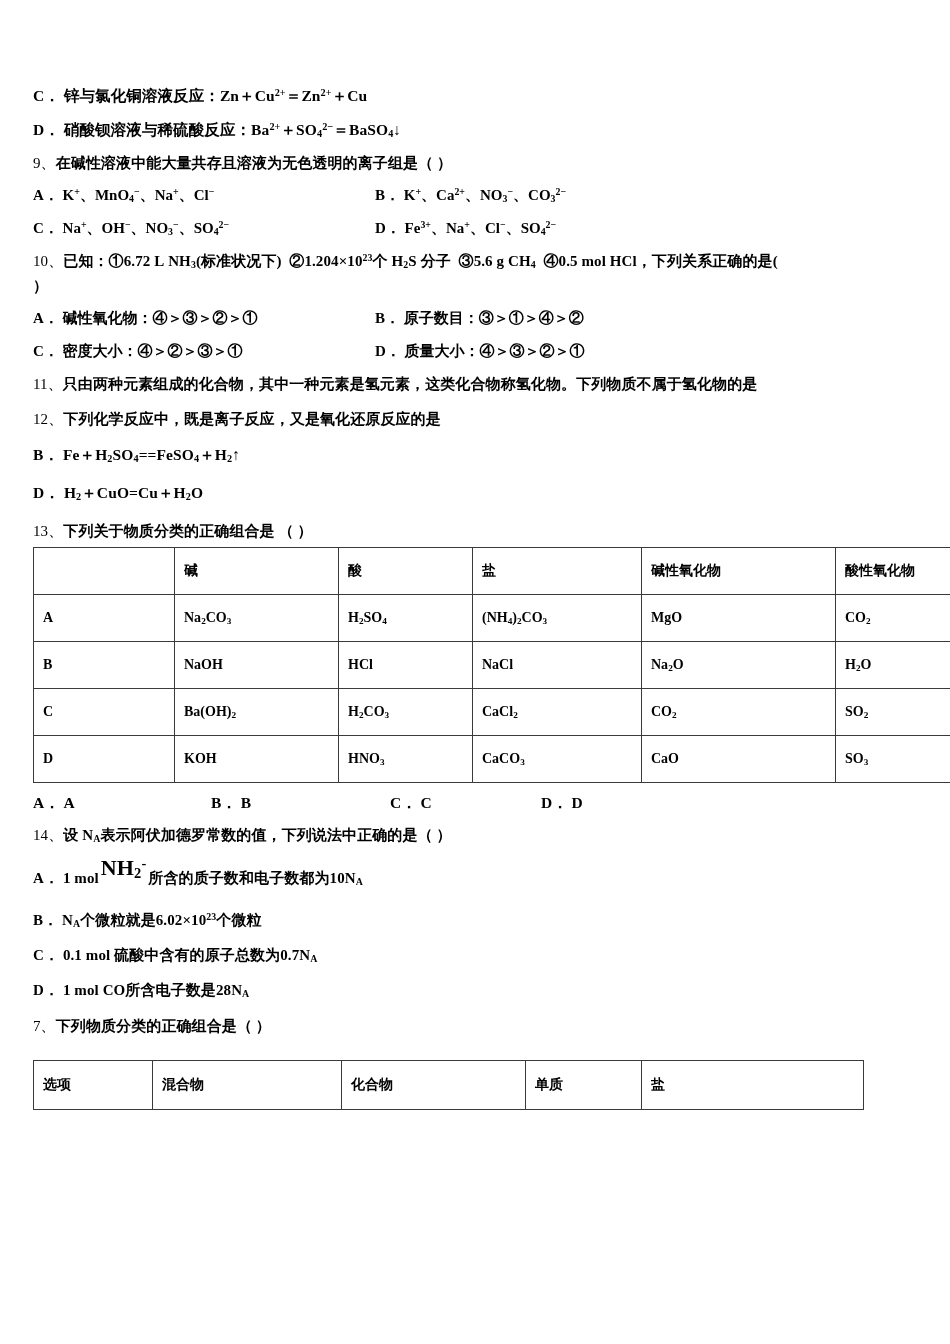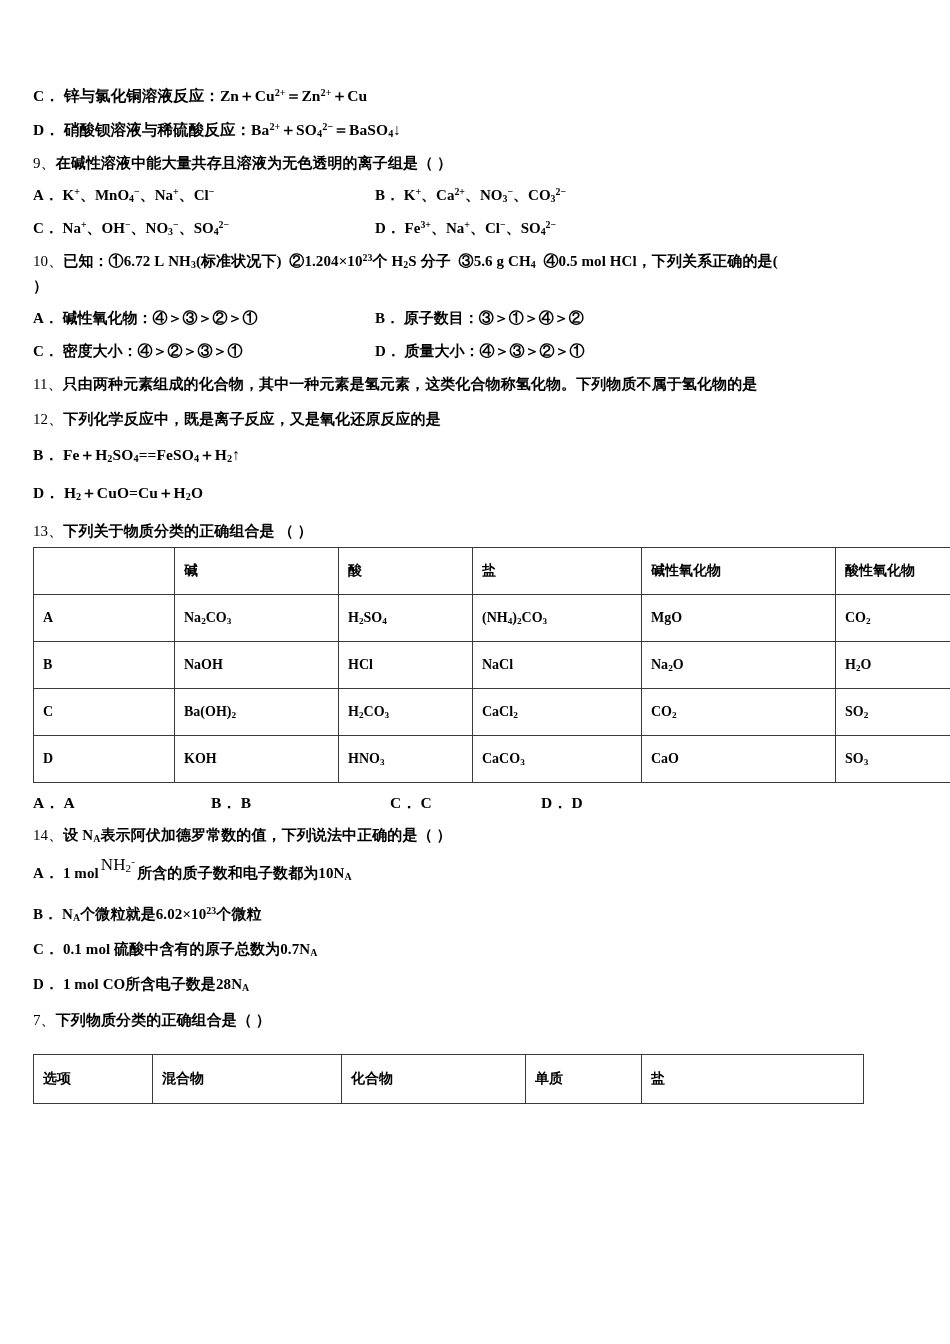--- a/index.html
+++ b/index.html
@@ -113,22 +113,22 @@
 
   .q11-row { position: relative; height: 22px; margin-bottom: 14px; }
   .q11-row > span.b0 { position: absolute; left: 0px; }
   .q11-row > span.b1 { position: absolute; left: 178px; }
   .q11-row > span.b2 { position: absolute; left: 345px; }
   .q11-row > span.b3 { position: absolute; left: 508px; }
 
   
   .raised-ion {
     font-family: "Liberation Serif", serif;
-    font-weight: 400;
-    font-size: 17px;
+    font-weight: 700;
+    font-size: 22px;
     position: relative;
     top: -8px;
     padding: 0 2px;
   }
   .nowrap { white-space: nowrap; }
 </style>
 </head>
 <body>
 
 <div class="page">

